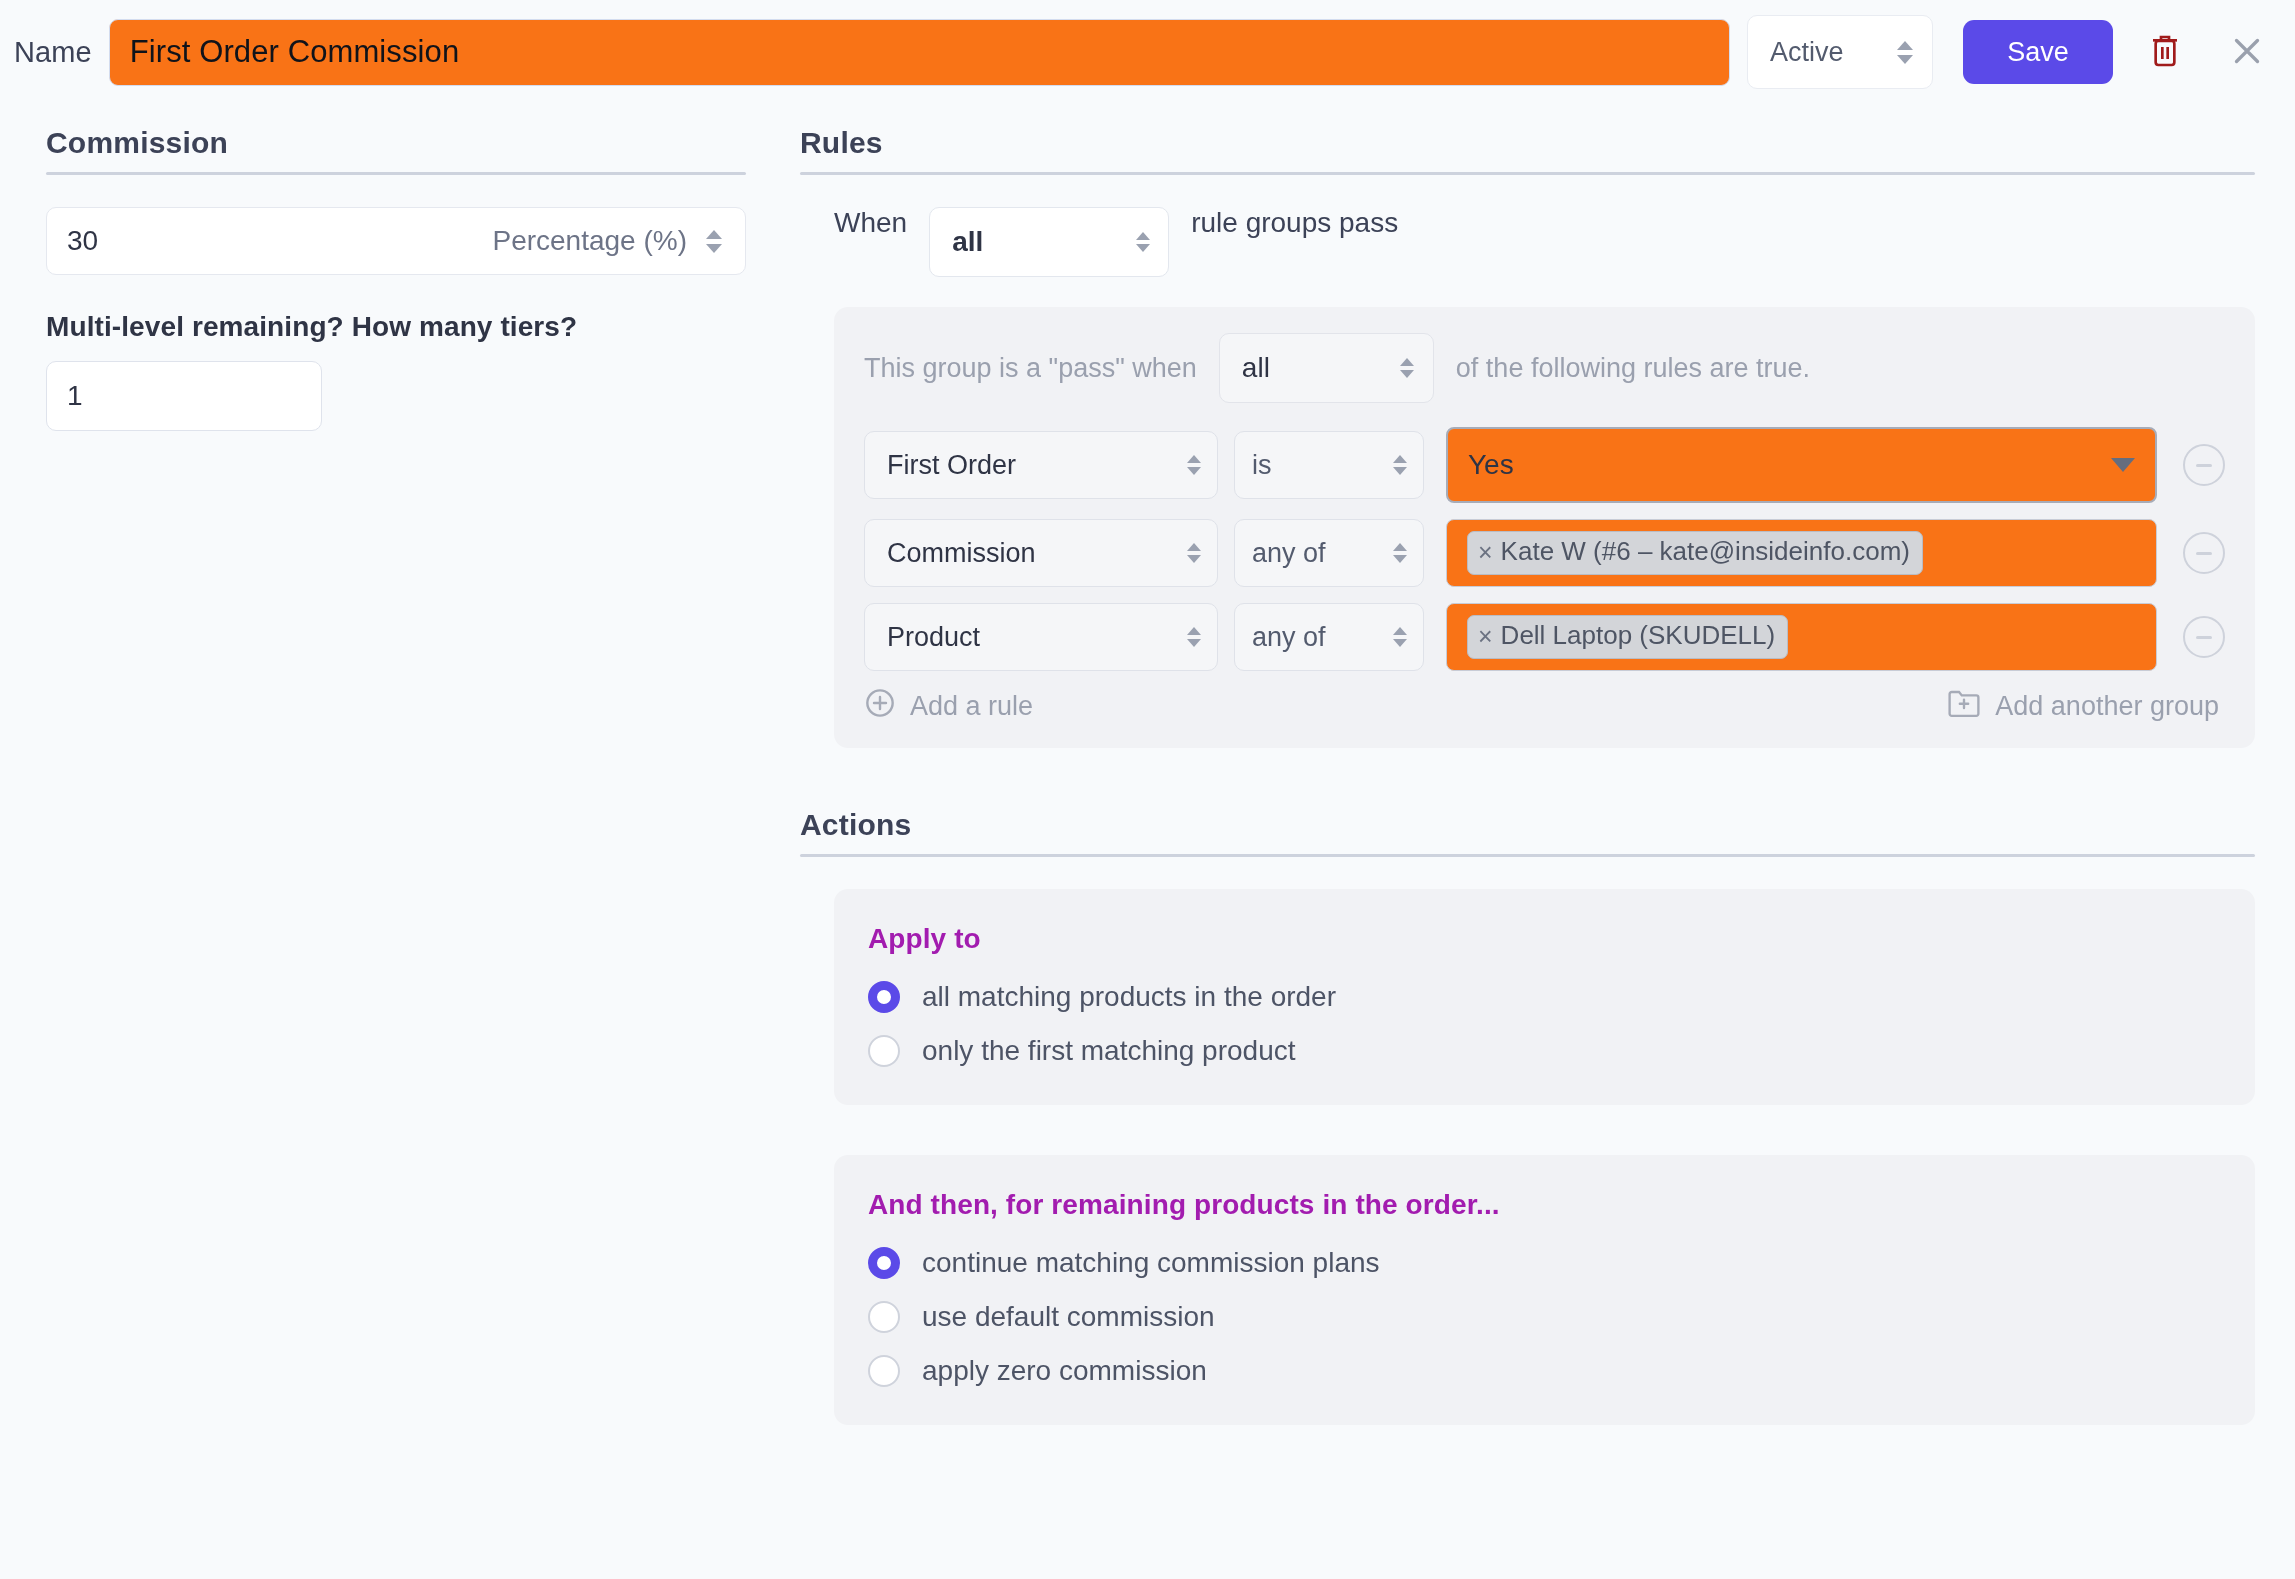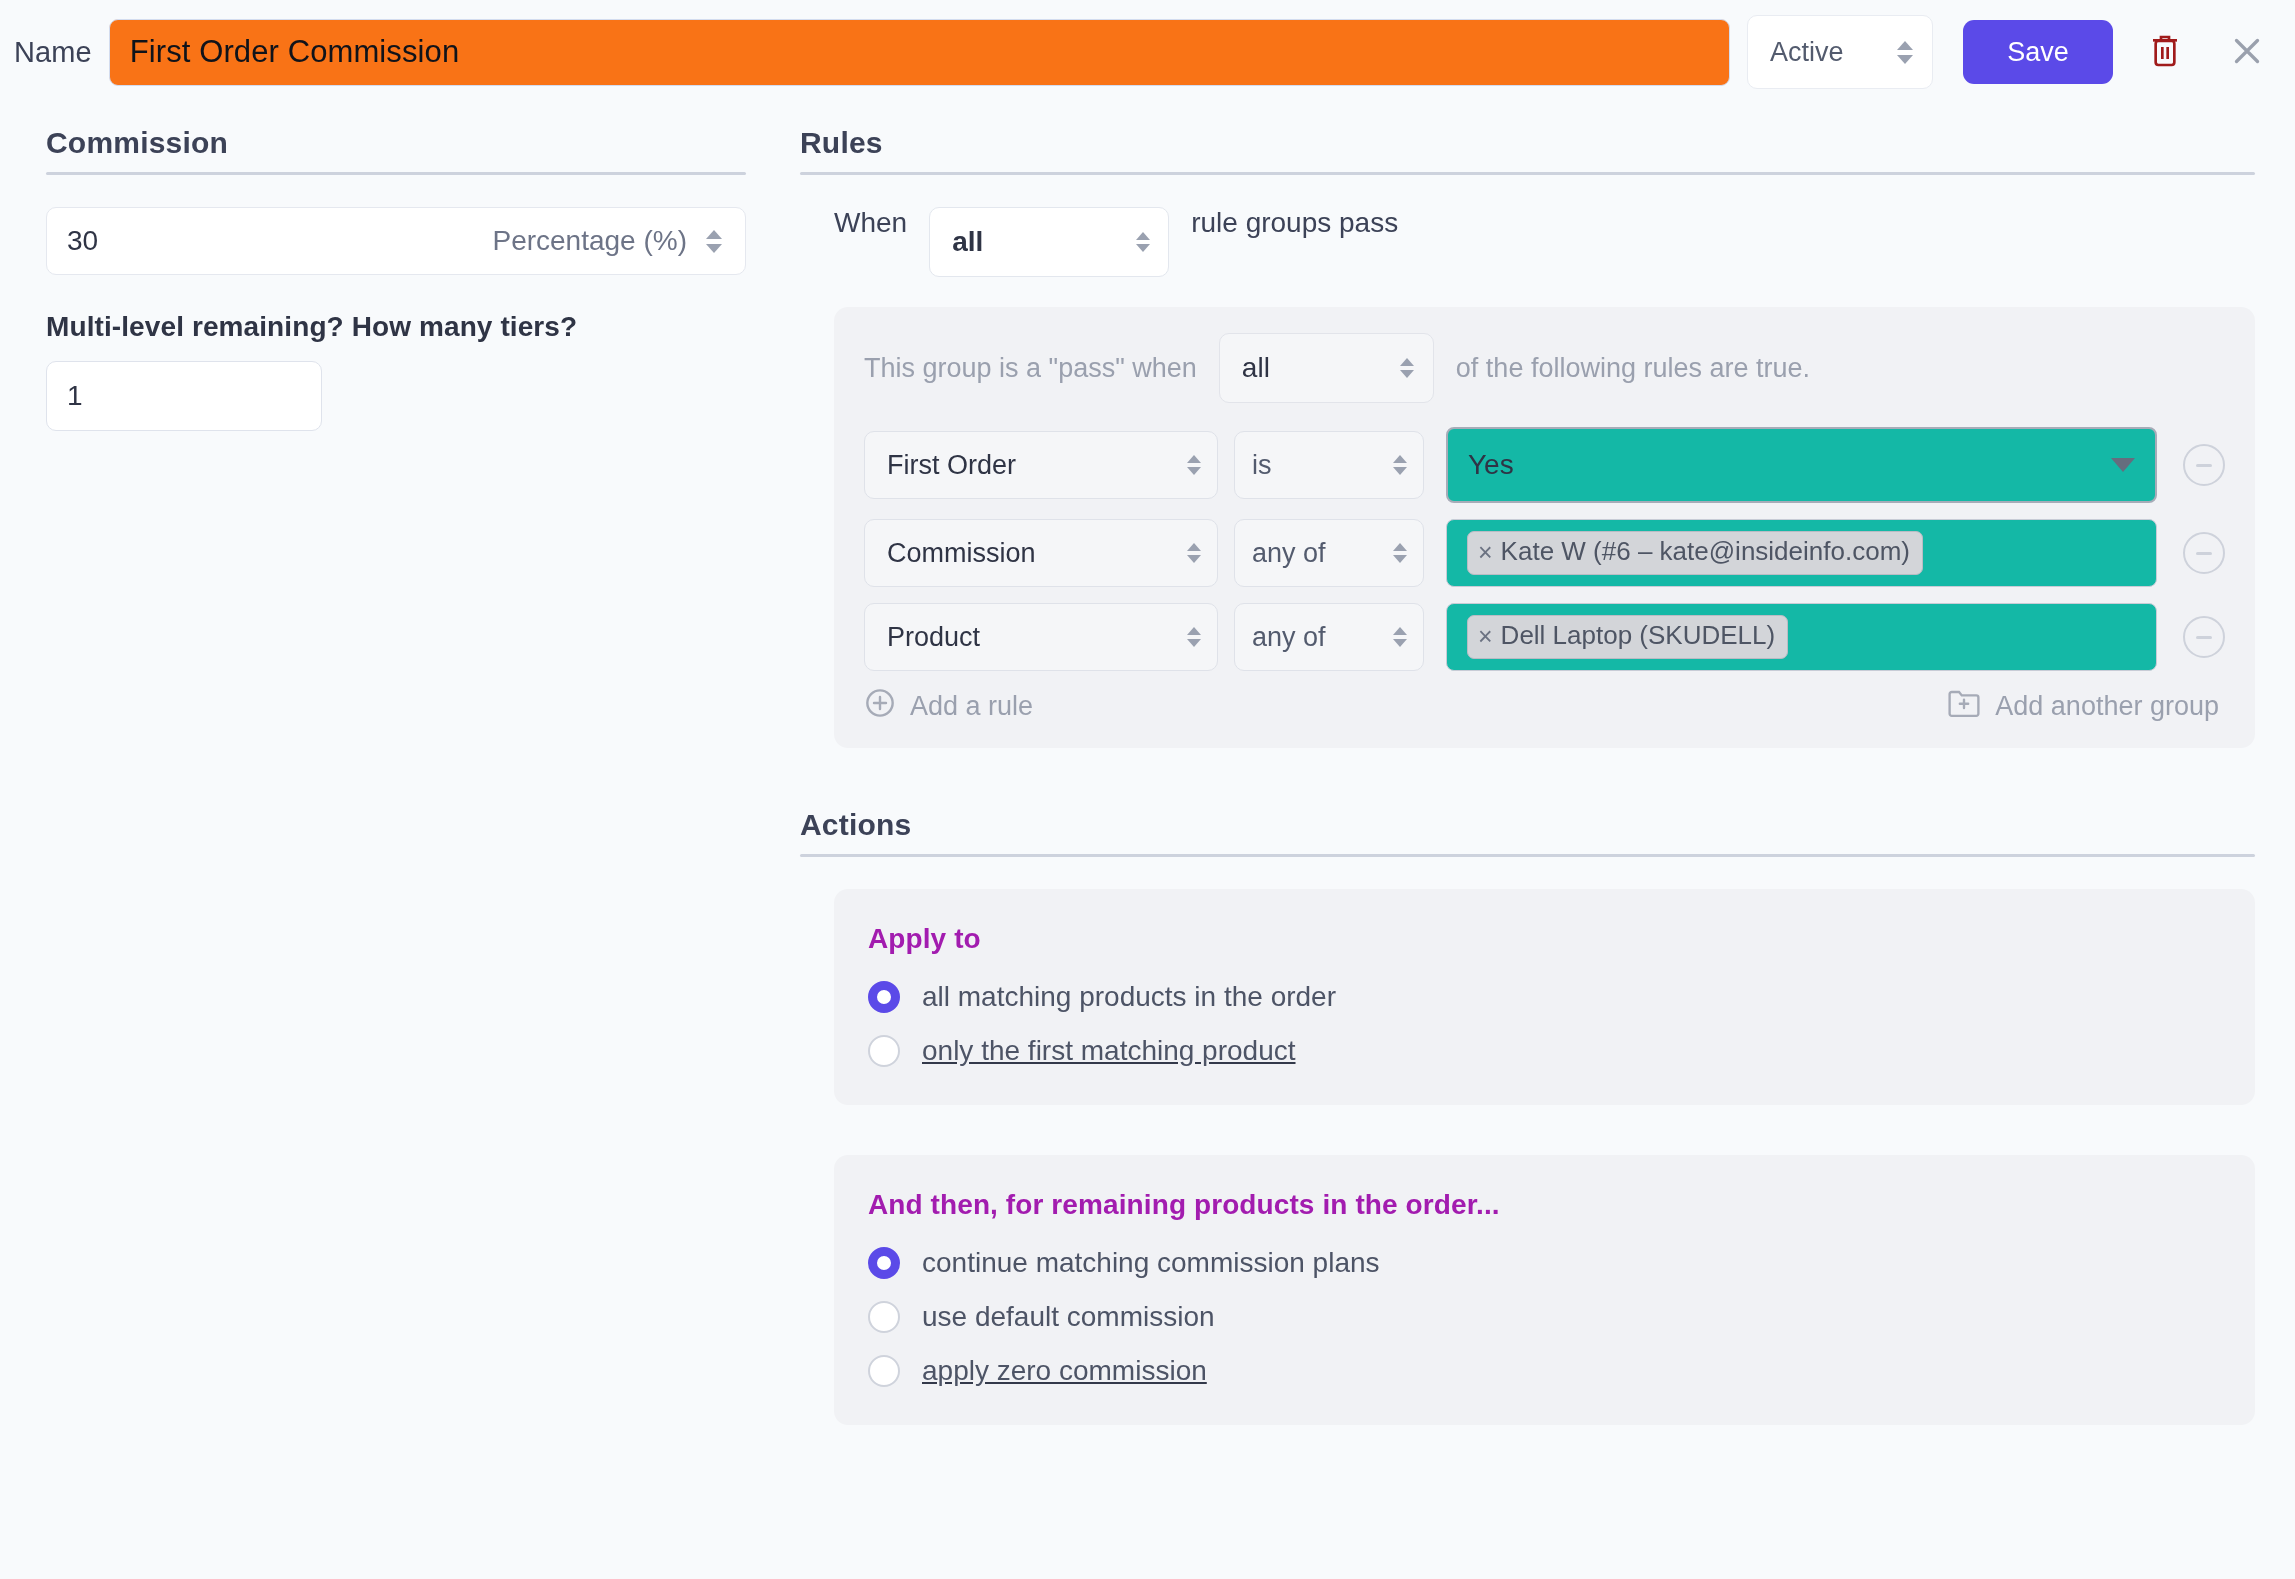--- a/index.html
+++ b/index.html
@@ -267,21 +267,21 @@
     width: 190px;
     flex: 0 0 190px;
     margin-left: 16px;
     color: #535b6e;
     padding-left: 17px;
   }
   .val-box {
     flex: 1 1 auto;
     margin-left: 22px;
     min-height: 68px;
-    background: #14b8a6;
+    background: #f97316;
     border: 1px solid #c8ccd6;
     border-radius: 8px;
     display: flex;
     align-items: center;
     padding: 0 20px;
     box-sizing: border-box;
     font-size: 28px;
     color: #2f3445;
     gap: 16px;
   }
@@ -368,21 +368,21 @@
     color: #a21caf;
     margin-bottom: 26px;
     letter-spacing: .1px;
   }
   .radio-row {
     display: flex;
     align-items: center;
     margin-bottom: 22px;
     cursor: pointer;
   }
-  .radio-row:last-child { margin-bottom: 0; text-decoration: underline; }
+  .radio-row:last-child { margin-bottom: 0; }
   .radio {
     width: 32px;
     height: 32px;
     border-radius: 50%;
     border: 2px solid #cfd3dc;
     background: #ffffff;
     box-sizing: border-box;
     margin-right: 22px;
     flex: 0 0 auto;
     display: flex;

